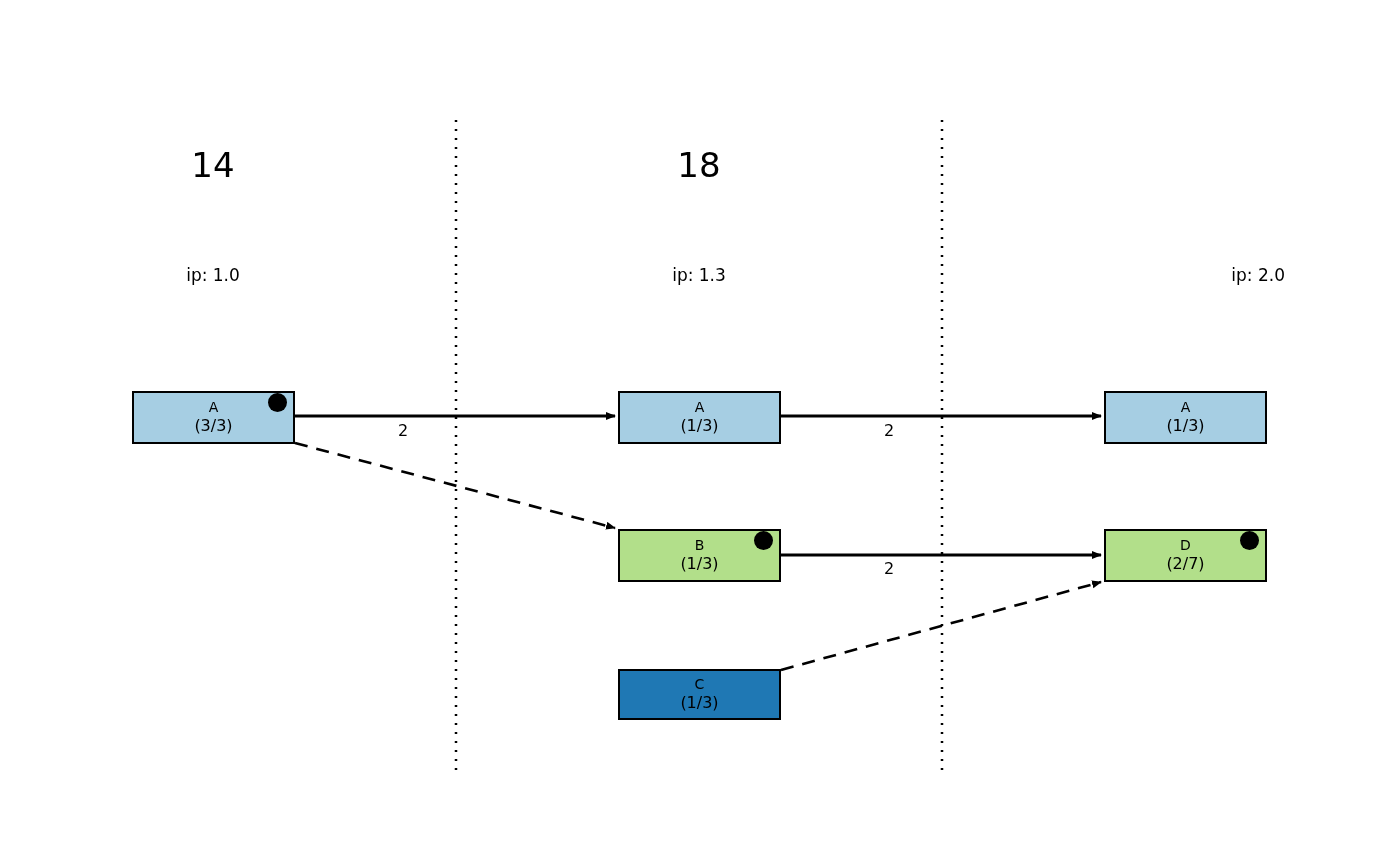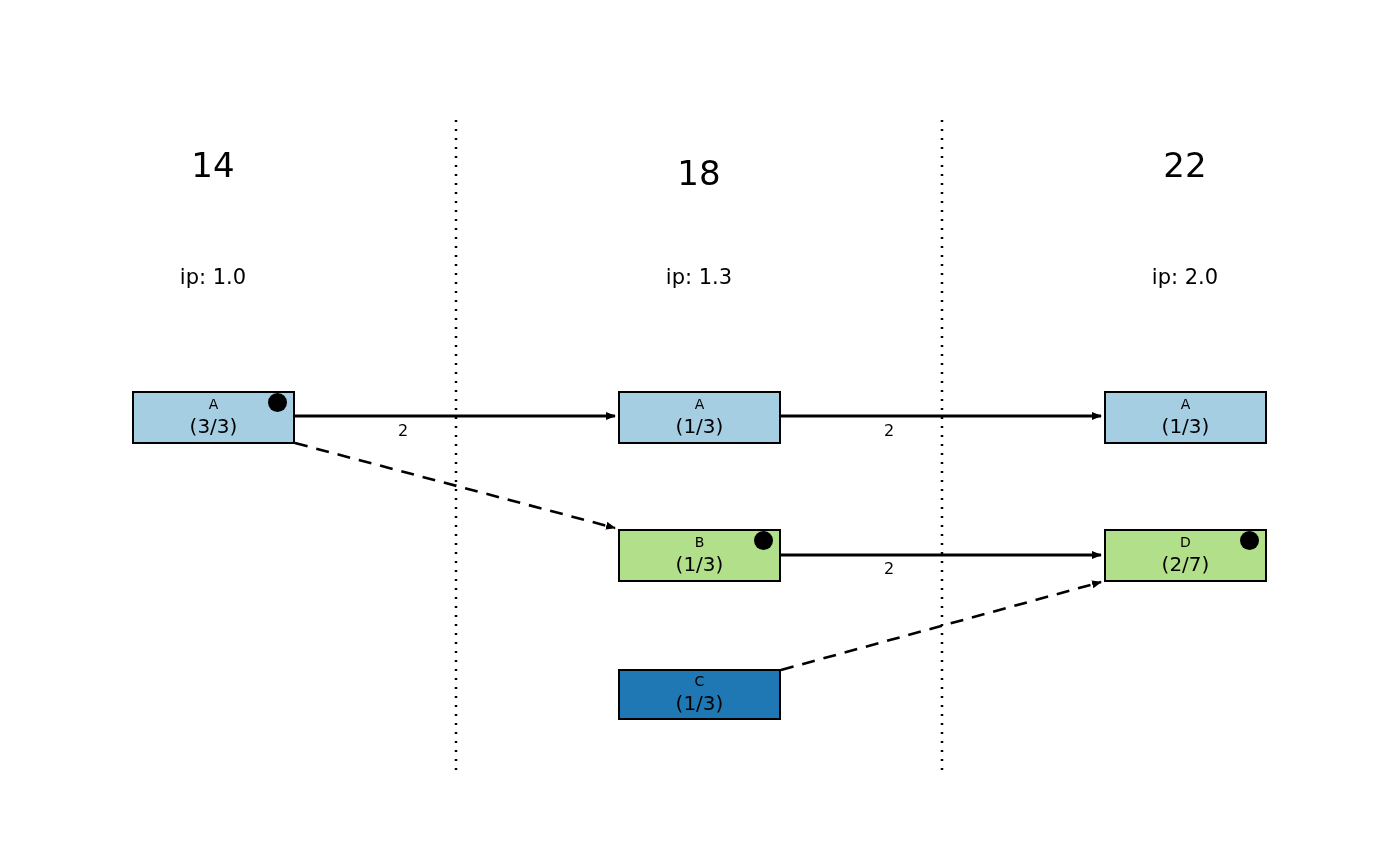--- a/index.html
+++ b/index.html
@@ -30,40 +30,40 @@
     text-align: center;
     color: #000000;
     font-size: 34px;
     line-height: 1;
     white-space: nowrap;
   }
   .col-ip {
     position: absolute;
     text-align: center;
     color: #000000;
-    font-size: 21px;
+    font-size: 17px;
     line-height: 1;
     white-space: nowrap;
   }
   .node-box {
     position: absolute;
     box-sizing: border-box;
     border: 2.5px solid #000000;
     display: flex;
     flex-direction: column;
     align-items: center;
     justify-content: center;
   }
   .node-name {
     font-size: 14px;
     color: #000000;
     line-height: 1.25;
   }
   .node-frac {
-    font-size: 20px;
+    font-size: 16px;
     color: #000000;
     line-height: 1.25;
   }
   .node-dot {
     position: absolute;
     width: 19px;
     height: 19px;
     border-radius: 50%;
     background: #000000;
   }
@@ -75,26 +75,25 @@
     white-space: nowrap;
     line-height: 1;
   }
 </style>
 </head>
 <body>
 
 <div id="canvas">
 
   <div class="col-header" style="left:113px; top:148px; width:200px;">14</div>
-  <div class="col-header" style="left:599px; top:156px; width:200px;">18</div>
-  <div class="col-header" style="left:1085px; top:148px; width:200px;">22</div>
+  <div class="col-header" style="left:599px; top:148px; width:200px;">18</div>
 
   <div class="col-ip" style="left:113px; top:267px; width:200px;">ip: 1.0</div>
   <div class="col-ip" style="left:599px; top:267px; width:200px;">ip: 1.3</div>
-  <div class="col-ip" style="left:1085px; top:267px; width:200px;">ip: 2.0</div>
+  <div class="col-ip" style="left:1085px; top:267px; width:200px;text-align:right;">ip: 2.0</div>
 
   <svg class="layer" viewBox="0 0 1400 866" xmlns="http://www.w3.org/2000/svg">
     <defs>
       <marker id="arrowSolid" markerWidth="10" markerHeight="10" refX="9" refY="4" orient="auto" markerUnits="userSpaceOnUse">
         <path d="M0,0 L10,4 L0,8 z" fill="#000000"></path>
       </marker>
       <marker id="arrowDash" markerWidth="10" markerHeight="10" refX="9" refY="4" orient="auto" markerUnits="userSpaceOnUse">
         <path d="M0,0 L10,4 L0,8 z" fill="#000000"></path>
       </marker>
     </defs>

